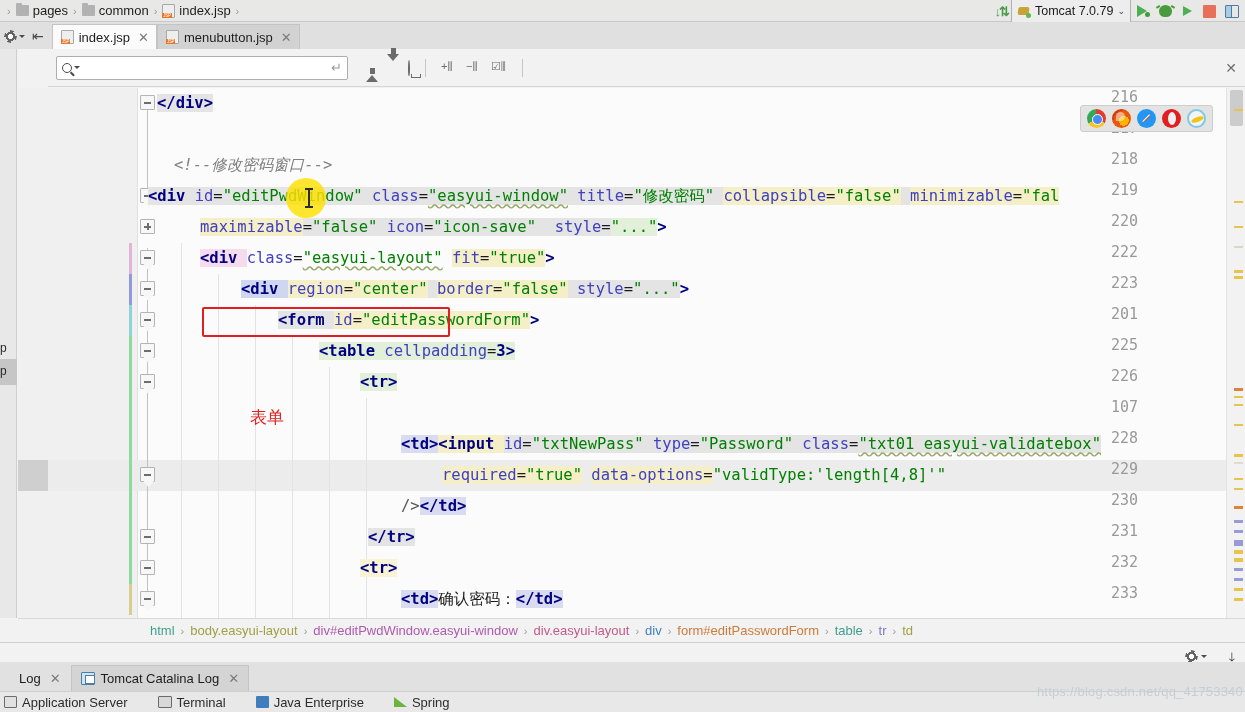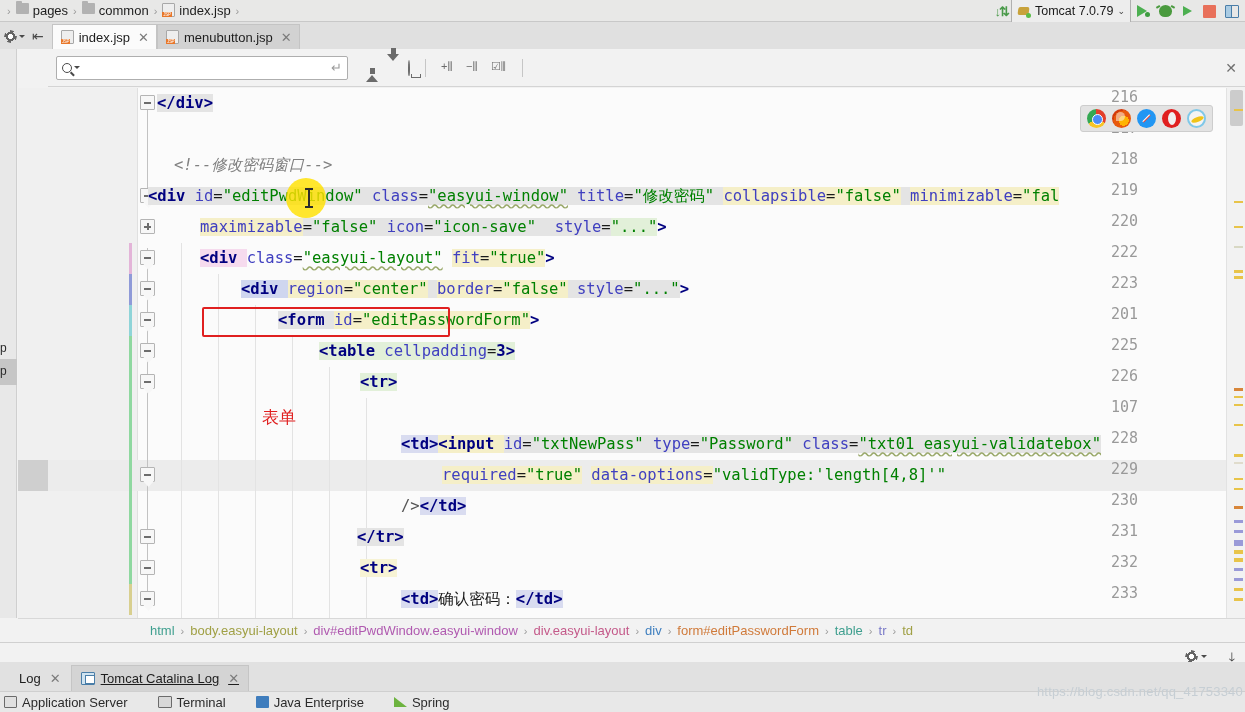--- a/index.html
+++ b/index.html
@@ -12,21 +12,21 @@
     position:relative;
   }
 
   
   .nav-bar {
     position:absolute; left:0; top:0; width:1245px; height:22px;
     background:#e8e8e7; display:flex; align-items:center;
     padding-left:2px; border-bottom:1px solid #c8c8c8;
   }
   .nav-chev { color:#9a9a9a; font-size:11px; margin:0 5px; }
-  .nav-item { display:flex; gap:4px; font-size:13px; color:#1d1d1d; }
+  .nav-item { display:flex; align-items:center; gap:4px; font-size:13px; color:#1d1d1d; }
   .folder-ico {
     width:13px; height:11px; background:#b2b2b2; border-radius:1px 1px 1px 1px;
     position:relative; display:inline-block;
   }
   .folder-ico:before {
     content:""; position:absolute; left:0; top:-2px; width:6px; height:3px;
     background:#b2b2b2; border-radius:1px;
   }
   .jsp-ico {
     width:13px; height:14px; background:#eeeeee; border:1px solid #a8a8a8;
@@ -265,21 +265,21 @@
 
   .tw-tabs {
     position:absolute; left:0; top:662px; width:1245px; height:29px;
     background:#e1e1e1; display:flex; align-items:flex-end;
   }
   .tw-tab {
     display:flex; align-items:center; gap:6px; height:26px; padding:0 9px;
     font-size:13px; color:#1d1d1d; border:1px solid #c5c5c5; border-bottom:none;
     background:#d4d4d4;
   }
-  .tw-tab.active { background:#d4d4d4;text-decoration:underline; }
+  .tw-tab.active { background:#d4d4d4; }
   .tw-tab.plain { background:transparent; border-color:transparent; }
   .cat-ico { width:14px;height:13px;border:1.5px solid #4a7ea8;background:#cfe3f0;position:relative;border-radius:1px; }
   .cat-ico:after { content:"";position:absolute;left:3px;top:2px;width:8px;height:7px;border:1px solid #4a7ea8;background:#fff; }
 
   .bot-bar {
     position:absolute; left:0; top:691px; width:1245px; height:21px;
     background:#e8e8e8; border-top:1px solid #cfcfcf;
     display:flex; align-items:center; gap:30px; padding-left:4px;
     font-size:13px; color:#2b2b2b; overflow:hidden;
   }
@@ -482,32 +482,32 @@
 
     <div class="cl" style="top:279px;left:200px;"><span class="hl-g"><span class="k">&lt;tr&gt;</span></span></div>
 
 
     <div class="cl" style="top:341px;left:241px;"><span class="hl-b"><span class="k">&lt;td&gt;</span></span><span class="hl-y"><span class="k">&lt;input</span> </span><span class="hl-gr"><span class="at">id</span>=<span class="vl">"txtNewPass"</span> <span class="at">type</span>=<span class="vl">"Password"</span> <span class="at">class</span>=<span class="vl wav">"txt01 easyui-validatebox"</span></span></div>
 
     <div class="cl" style="top:372px;left:282px;"><span class="hl-y"><span class="at">required</span>=<span class="vl">"true"</span></span> <span class="hl-y"><span class="at">data-options</span>=</span><span class="vl">"validType:'length[4,8]'"</span></div>
 
     <div class="cl" style="top:403px;left:241px;"><span class="pun">/&gt;</span><span class="hl-b"><span class="k">&lt;/td&gt;</span></span></div>
 
-    <div class="cl" style="top:434px;left:197px;"><span class="hl-gr"><span class="k">&lt;/tr&gt;</span></span></div>
+    <div class="cl" style="top:434px;left:208px;"><span class="hl-gr"><span class="k">&lt;/tr&gt;</span></span></div>
 
     <div class="cl" style="top:465px;left:200px;"><span class="hl-ly"><span class="k">&lt;tr&gt;</span></span></div>
 
     <div class="cl" style="top:496px;left:241px;"><span class="hl-b"><span class="k">&lt;td&gt;</span></span><span class="tx">确认密码：</span><span class="hl-b"><span class="k">&lt;/td&gt;</span></span></div>
   </div>
 
   <div class="cursor-hl" style="left:268px;top:90px;"></div>
   <div class="cursor-ibeam" style="left:290px;top:100px;"></div>
 
   <div class="anno-box" style="left:184px;top:219px;width:248px;height:30px;"></div>
-  <div class="anno-txt" style="left:232px;top:318px;margin-left:12px;">表单</div>
+  <div class="anno-txt" style="left:232px;top:318px;">表单</div>
 
   <div class="browsers" style="left:1062px;top:17px;">
     <span class="bico chrome"></span>
     <span class="bico firefox"></span>
     <span class="bico safari"></span>
     <span class="bico opera"></span>
     <span class="bico ie"></span>
   </div>
 </div>
 

